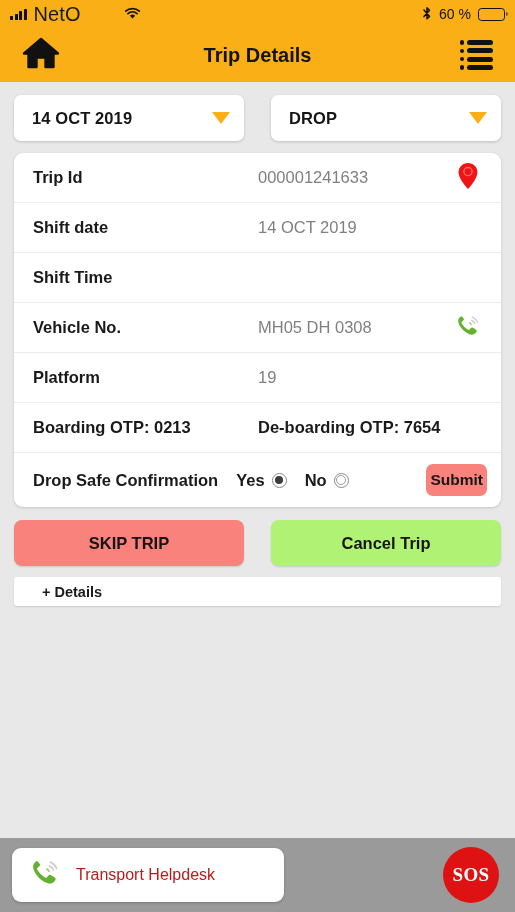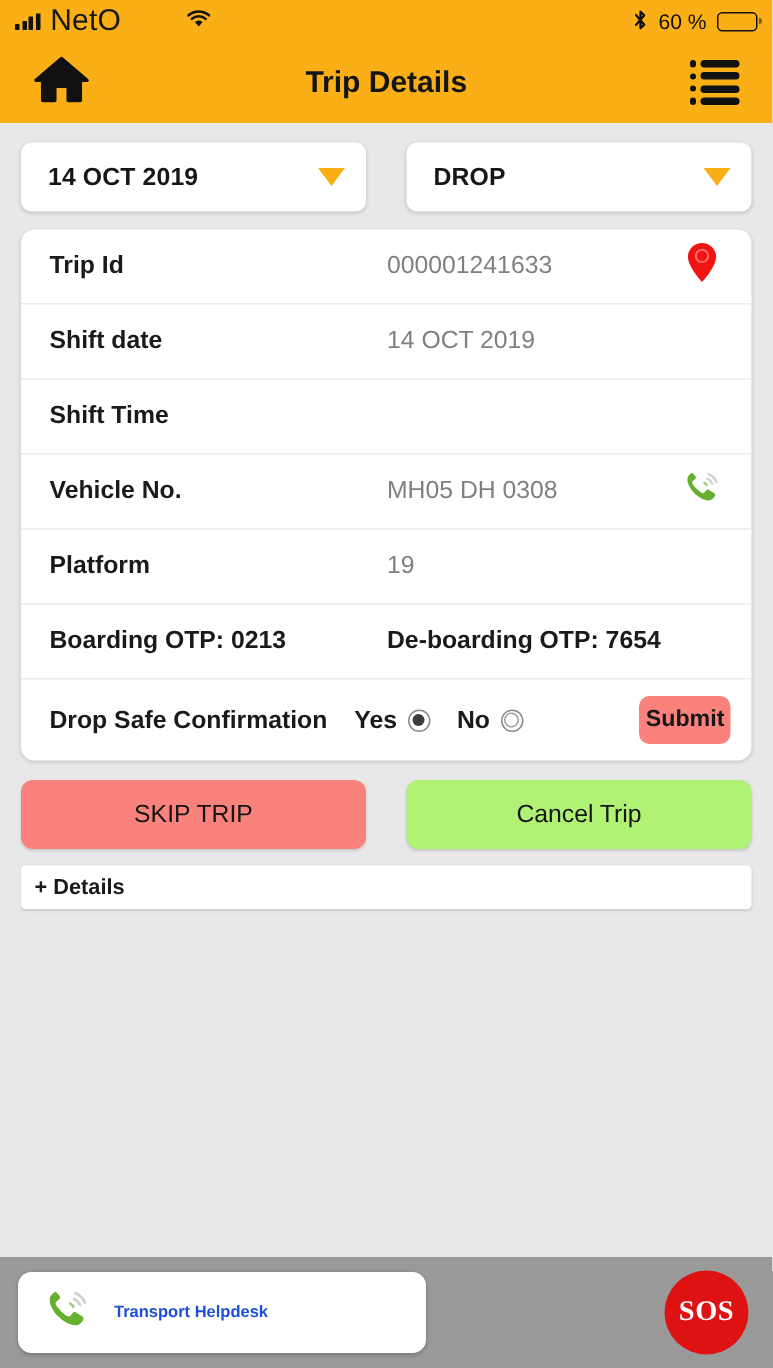--- a/index.html
+++ b/index.html
@@ -275,36 +275,36 @@
     gap: 27px;
     margin-top: 13px;
   }
   .act-btn {
     flex: 1;
     height: 46px;
     border: none;
     border-radius: 8px;
     font-family: inherit;
     font-size: 16.5px;
-    font-weight: normal;
+    font-weight: bold;
     color: #151515;
     cursor: pointer;
     box-shadow: 0 1px 2px rgba(0,0,0,0.14);
   }
   .act-skip { background: #F9837C; }
   .act-cancel { background: #B0F274; }
 
   .more-details {
     margin-top: 11px;
     height: 29px;
     background: #fff;
     border-radius: 3px;
     display: flex;
     align-items: center;
-    padding-left: 9px;
+    padding-left: 28px;
     box-shadow: 0 1px 2px rgba(0,0,0,0.12);
     font-size: 14.5px;
     font-weight: bold;
     color: #1a1a1a;
   }
 
   
   .footer {
     position: absolute;
     left: 0; right: 0;
@@ -321,23 +321,23 @@
     height: 54px;
     width: 272px;
     display: flex;
     align-items: center;
     gap: 14px;
     padding-left: 16px;
     box-shadow: 0 1px 3px rgba(0,0,0,0.22);
     cursor: pointer;
   }
   .helpdesk .hd-label {
-    font-size: 11px;
-    font-weight: bold;
-    color: #1d4ed8;
+    font-size: 16px;
+    font-weight: normal;
+    color: #b91c1c;
   }
   .sos-btn {
     margin-left: auto;
     width: 56px; height: 56px;
     border-radius: 50%;
     background: #DE1212;
     color: #fff;
     border: none;
     font-family: Liberation Serif, serif;
     font-size: 19px;

